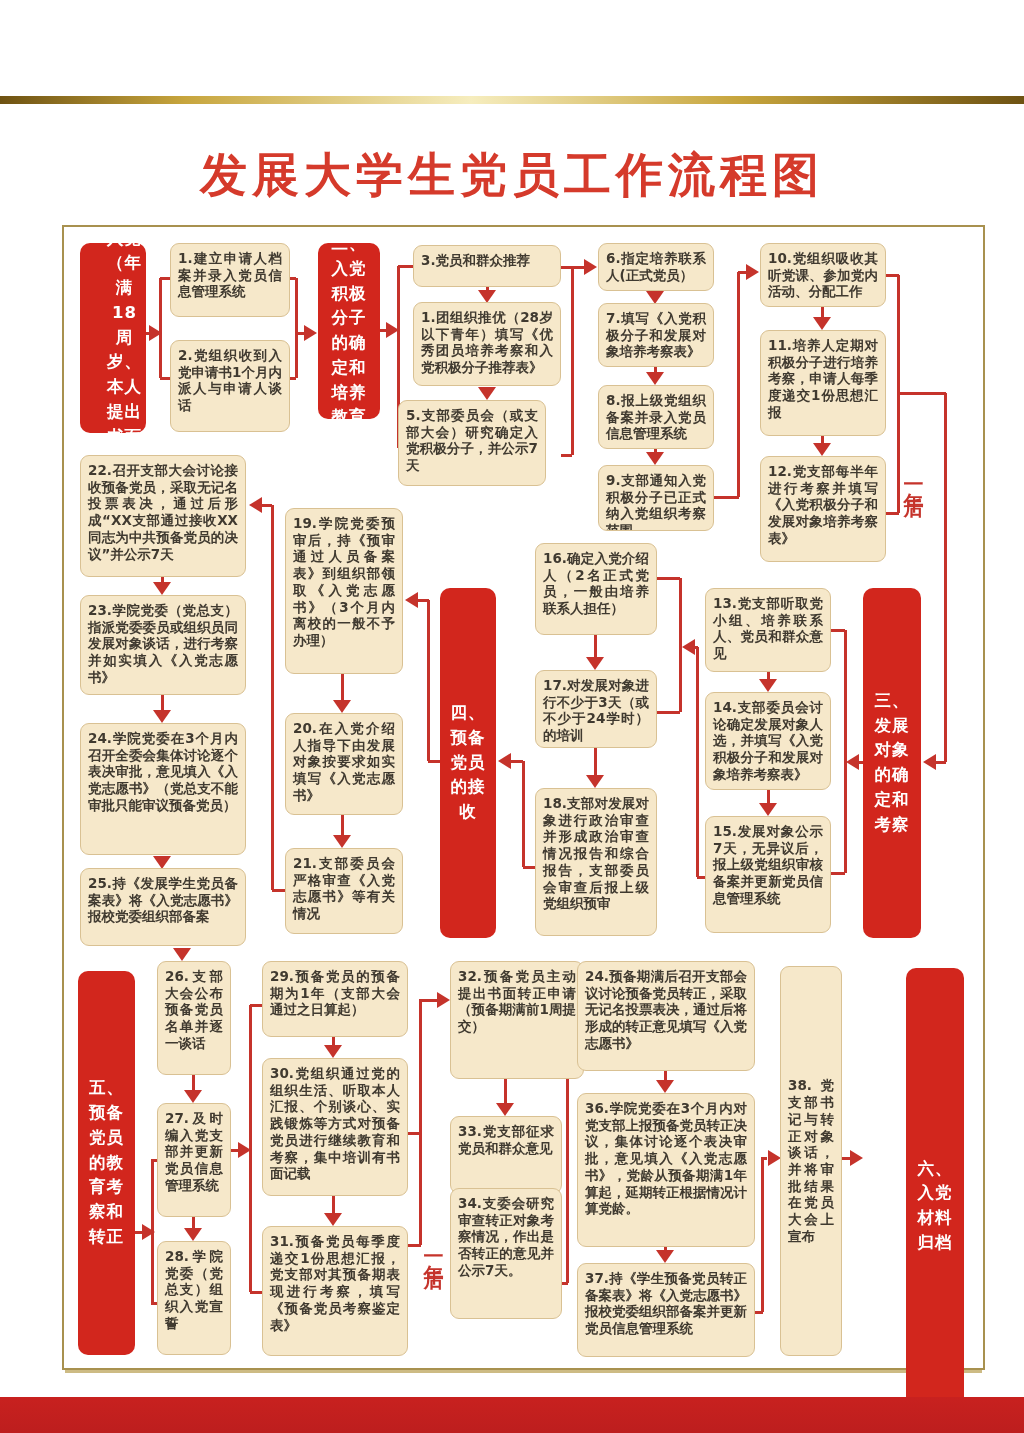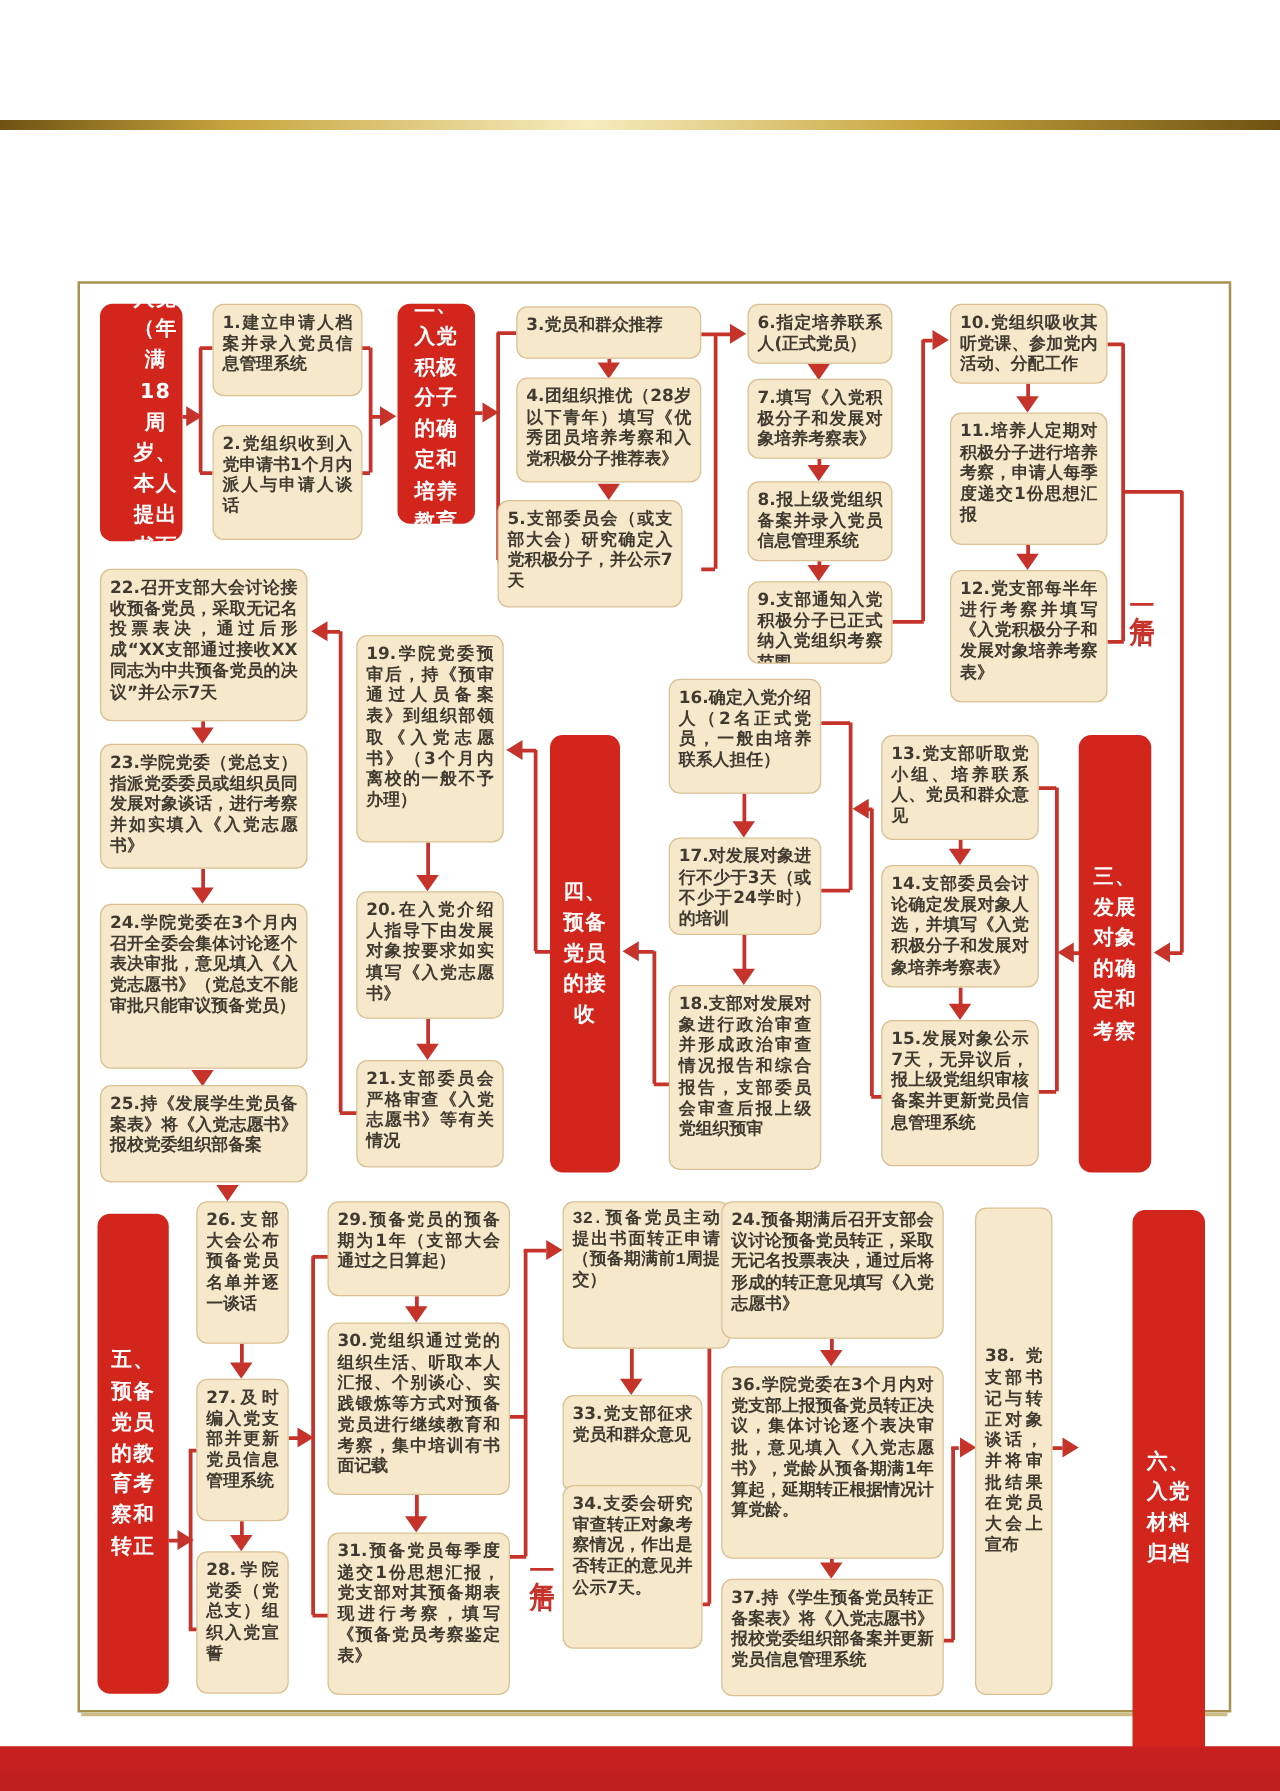--- a/index.html
+++ b/index.html
@@ -41,20 +41,21 @@
   .footer{position:absolute;left:0;top:1397px;width:1024px;height:36px;
         background:linear-gradient(180deg,#c8211f,#bd1e1e);}
 </style>
 </head>
 <body>
 
 <div class="canvas">
 
   <div class="goldstrip"></div>
 
+  <div class="title">发展大学生党员工作流程图</div>
 
   <div class="frame"></div>
   <div id="flow">
       <div class="cline" style="left: 146px; top: 332px; width: 6px; height: 3px;"></div>
       <div class="cline" style="left: 159px; top: 278px; width: 3px; height: 100px;"></div>
       <div class="cline" style="left: 160px; top: 277px; width: 10px; height: 3px;"></div>
       <div class="cline" style="left: 160px; top: 377px; width: 10px; height: 3px;"></div>
       <div class="cline" style="left: 295px; top: 278px; width: 3px; height: 100px;"></div>
       <div class="cline" style="left: 288px; top: 277px; width: 8px; height: 3px;"></div>
       <div class="cline" style="left: 288px; top: 377px; width: 8px; height: 3px;"></div>
@@ -178,21 +179,21 @@
       <div class="arr d" style="left: 656px; top: 1250px;"></div>
       <div class="pbox" style="left: 80px; top: 243px; width: 66px; height: 190px; padding-left: 28px;">一、申请入党（年满18周岁、本人提出书面申请）</div>
       <div class="pbox" style="left: 318px; top: 243px; width: 62px; height: 176px;">二、入党积极分子的确定和培养教育</div>
       <div class="pbox" style="left: 863px; top: 588px; width: 58px; height: 350px;">三、发展对象的确定和考察</div>
       <div class="pbox" style="left: 440px; top: 588px; width: 56px; height: 350px;">四、预备党员的接收</div>
       <div class="pbox" style="left: 78px; top: 971px; width: 57px; height: 384px;">五、预备党员的教育考察和转正</div>
       <div class="pbox" style="left: 862px; top: 968px; width: 58px; height: 476px; margin-left: 44px;">六、入党材料归档</div>
       <div class="sbox" style="left: 170px; top: 243px; width: 120px; height: 74px;">1.建立申请人档案并录入党员信息管理系统</div>
       <div class="sbox" style="left: 170px; top: 340px; width: 120px; height: 92px;">2.党组织收到入党申请书1个月内派人与申请人谈话</div>
       <div class="sbox" style="left: 413px; top: 245px; width: 148px; height: 42px;">3.党员和群众推荐</div>
-      <div class="sbox" style="left: 413px; top: 302px; width: 148px; height: 84px;">4.团组织推优（28岁以下青年）填写《优秀团员培养考察和入党积极分子推荐表》</div>
+      <div class="sbox" style="left: 413px; top: 302px; width: 148px; height: 84px;">1.团组织推优（28岁以下青年）填写《优秀团员培养考察和入党积极分子推荐表》</div>
       <div class="sbox" style="left: 398px; top: 400px; width: 148px; height: 86px;">5.支部委员会（或支部大会）研究确定入党积极分子，并公示7天</div>
       <div class="sbox" style="left: 598px; top: 243px; width: 116px; height: 48px;">6.指定培养联系人(正式党员）</div>
       <div class="sbox" style="left: 598px; top: 303px; width: 116px; height: 64px;">7.填写《入党积极分子和发展对象培养考察表》</div>
       <div class="sbox" style="left: 598px; top: 385px; width: 116px; height: 64px;">8.报上级党组织备案并录入党员信息管理系统</div>
       <div class="sbox" style="left: 598px; top: 465px; width: 116px; height: 66px;">9.支部通知入党积极分子已正式纳入党组织考察范围</div>
       <div class="sbox" style="left: 760px; top: 243px; width: 126px; height: 64px;">10.党组织吸收其听党课、参加党内活动、分配工作</div>
       <div class="sbox" style="left: 760px; top: 330px; width: 126px; height: 106px;">11.培养人定期对积极分子进行培养考察，申请人每季度递交1份思想汇报</div>
       <div class="sbox" style="left: 760px; top: 456px; width: 126px; height: 106px;">12.党支部每半年进行考察并填写《入党积极分子和发展对象培养考察表》</div>
       <div class="sbox" style="left: 705px; top: 588px; width: 126px; height: 84px;">13.党支部听取党小组、培养联系人、党员和群众意见</div>
       <div class="sbox" style="left: 705px; top: 692px; width: 126px; height: 98px;">14.支部委员会讨论确定发展对象人选，并填写《入党积极分子和发展对象培养考察表》</div>
@@ -206,21 +207,21 @@
       <div class="sbox" style="left: 80px; top: 455px; width: 166px; height: 122px;">22.召开支部大会讨论接收预备党员，采取无记名投票表决，通过后形成“XX支部通过接收XX同志为中共预备党员的决议”并公示7天</div>
       <div class="sbox" style="left: 80px; top: 595px; width: 166px; height: 100px;">23.学院党委（党总支）指派党委委员或组织员同发展对象谈话，进行考察并如实填入《入党志愿书》</div>
       <div class="sbox" style="left: 80px; top: 723px; width: 166px; height: 132px;">24.学院党委在3个月内召开全委会集体讨论逐个表决审批，意见填入《入党志愿书》（党总支不能审批只能审议预备党员）</div>
       <div class="sbox" style="left: 80px; top: 868px; width: 166px; height: 78px;">25.持《发展学生党员备案表》将《入党志愿书》报校党委组织部备案</div>
       <div class="sbox" style="left: 157px; top: 961px; width: 74px; height: 114px;">26.支部大会公布预备党员名单并逐一谈话</div>
       <div class="sbox" style="left: 157px; top: 1103px; width: 74px; height: 114px;">27.及时编入党支部并更新党员信息管理系统</div>
       <div class="sbox" style="left: 157px; top: 1241px; width: 74px; height: 114px;">28.学院党委（党总支）组织入党宣誓</div>
       <div class="sbox" style="left: 262px; top: 961px; width: 146px; height: 76px;">29.预备党员的预备期为1年（支部大会通过之日算起）</div>
       <div class="sbox" style="left: 262px; top: 1058px; width: 146px; height: 138px;">30.党组织通过党的组织生活、听取本人汇报、个别谈心、实践锻炼等方式对预备党员进行继续教育和考察，集中培训有书面记载</div>
       <div class="sbox" style="left: 262px; top: 1226px; width: 146px; height: 130px;">31.预备党员每季度递交1份思想汇报，党支部对其预备期表现进行考察，填写《预备党员考察鉴定表》</div>
-      <div class="sbox" style="left: 450px; top: 961px; width: 134px; height: 118px; font-family: Liberation Mono, monospace;">32.预备党员主动提出书面转正申请（预备期满前1周提交）</div>
+      <div class="sbox" style="left: 450px; top: 961px; width: 134px; height: 118px;">32.预备党员主动提出书面转正申请（预备期满前1周提交）</div>
       <div class="sbox" style="left: 450px; top: 1116px; width: 112px; height: 78px;">33.党支部征求党员和群众意见</div>
       <div class="sbox" style="left: 450px; top: 1172px; width: 112px; height: 131px; margin-top: 16px;">34.支委会研究审查转正对象考察情况，作出是否转正的意见并公示7天。</div>
       <div class="sbox" style="left: 577px; top: 961px; width: 178px; height: 110px;">24.预备期满后召开支部会议讨论预备党员转正，采取无记名投票表决，通过后将形成的转正意见填写《入党志愿书》</div>
       <div class="sbox" style="left: 577px; top: 1093px; width: 178px; height: 154px;">36.学院党委在3个月内对党支部上报预备党员转正决议，集体讨论逐个表决审批，意见填入《入党志愿书》，党龄从预备期满1年算起，延期转正根据情况计算党龄。</div>
       <div class="sbox" style="left: 577px; top: 1263px; width: 178px; height: 94px;">37.持《学生预备党员转正备案表》将《入党志愿书》报校党委组织部备案并更新党员信息管理系统</div>
       <div class="sbox center" style="left: 780px; top: 966px; width: 62px; height: 390px;">38.党支部书记与转正对象谈话，并将审批结果在党员大会上宣布</div>
       <div class="year" style="left: 901px; top: 474px;">一年后</div>
       <div class="year" style="left: 421px; top: 1246px;">一年后</div>
     </div>
 

